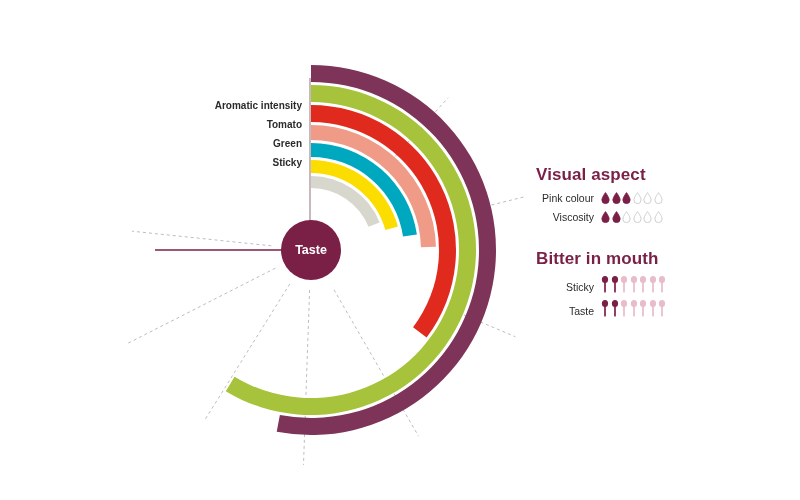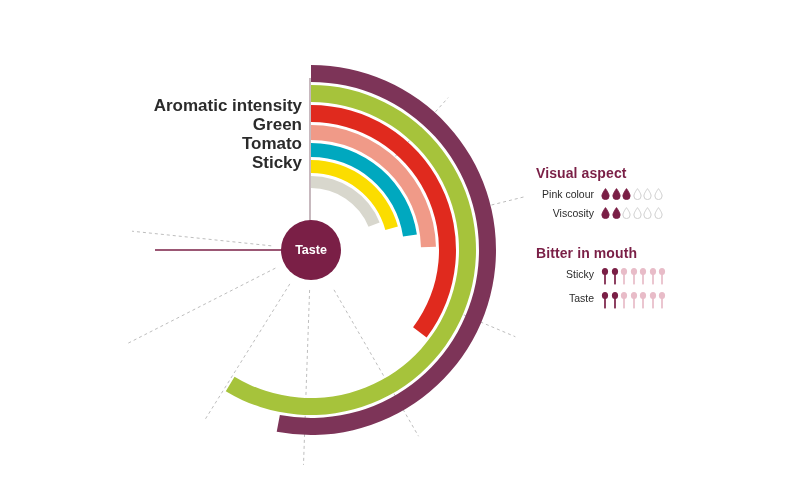--- a/index.html
+++ b/index.html
@@ -6,30 +6,30 @@
   body{
     width:800px;height:500px;background:#ffffff;
     font-family:"Liberation Sans", sans-serif;
     position:relative;overflow:hidden;
   }
   #wrap{position:absolute;inset:0;}
   svg.chart{position:absolute;left:0;top:0;width:800px;height:500px;}
 
   .axis-labels{position:absolute;left:150px;top:96px;width:152px;text-align:right;}
   .axis-labels div{
-    font-size:17px;font-weight:bold;color:#2b2b2b;
+    font-size:10px;font-weight:bold;color:#2b2b2b;
     line-height:19px;height:19px;white-space:nowrap;
   }
 
   .panel{position:absolute;left:536px;top:165px;width:200px;}
   .panel h3{
-    margin:0 0 7px 0;font-size:14px;font-weight:bold;color:#7a1f46;
+    margin:0 0 7px 0;font-size:17px;font-weight:bold;color:#7a1f46;
     letter-spacing:.1px;
   }
-  .panel .row{display:flex;align-items:flex-start;margin:0 0 7px 0;}
+  .panel .row{display:flex;align-items:flex-end;margin:0 0 7px 0;}
   .panel .row .lbl{
     font-size:10.5px;color:#2b2b2b;width:58px;text-align:right;
     margin-right:7px;white-space:nowrap;
   }
   .panel .glyphs{display:flex;align-items:center;gap:1.5px;}
   .spacer{height:19px;}
   .glyph{display:block;}
 </style>
 </head>
 <body>
@@ -57,22 +57,22 @@
         <path d="M 311 143 A 107 107 0 0 1 416.88464469048364 234.590846266909 L 403.0305790300465 236.60699722264056 A 93 93 0 0 0 311 157 Z" fill="#00a8bf"></path>
         <path d="M 311 160 A 90 90 0 0 1 397.89662745091334 226.56976018780065 L 385.3448923746703 229.9541281606739 A 77 77 0 0 0 311 173 Z" fill="#fbdd00"></path>
         <path d="M 311 176 A 74 74 0 0 1 379.65988278852006 222.39890408939013 L 368.52584774173306 226.87475748029985 A 62 62 0 0 0 311 188 Z" fill="#d8d7cd"></path>
       </g>
     <circle cx="311" cy="250" r="30" fill="#7a1f46"></circle>
     <text id="center-text" x="311" y="254" text-anchor="middle" font-family="Liberation Sans, sans-serif" font-size="12.5" font-weight="bold" fill="#ffffff">Taste</text>
   </svg>
 
   <div class="axis-labels">
       <div>Aromatic intensity</div>
+      <div>Tomato</div>
       <div>Green</div>
-      <div>Tomato</div>
       <div>Sticky</div>
     </div>
 
   <div class="panel">
       <h3>Visual aspect</h3>
       <div class="row">
         <span class="lbl">Pink colour</span>
         <span class="glyphs">
           <svg class="glyph" width="9" height="12" viewBox="0 0 9 12">
       <path d="M4.5 0.6 C4.5 0.6 8.1 5.4 8.1 8.0 A3.6 3.6 0 0 1 0.9 8.0 C0.9 5.4 4.5 0.6 4.5 0.6 Z" fill="#7a1f46" stroke="#7a1f46" stroke-width="0.9"></path>

